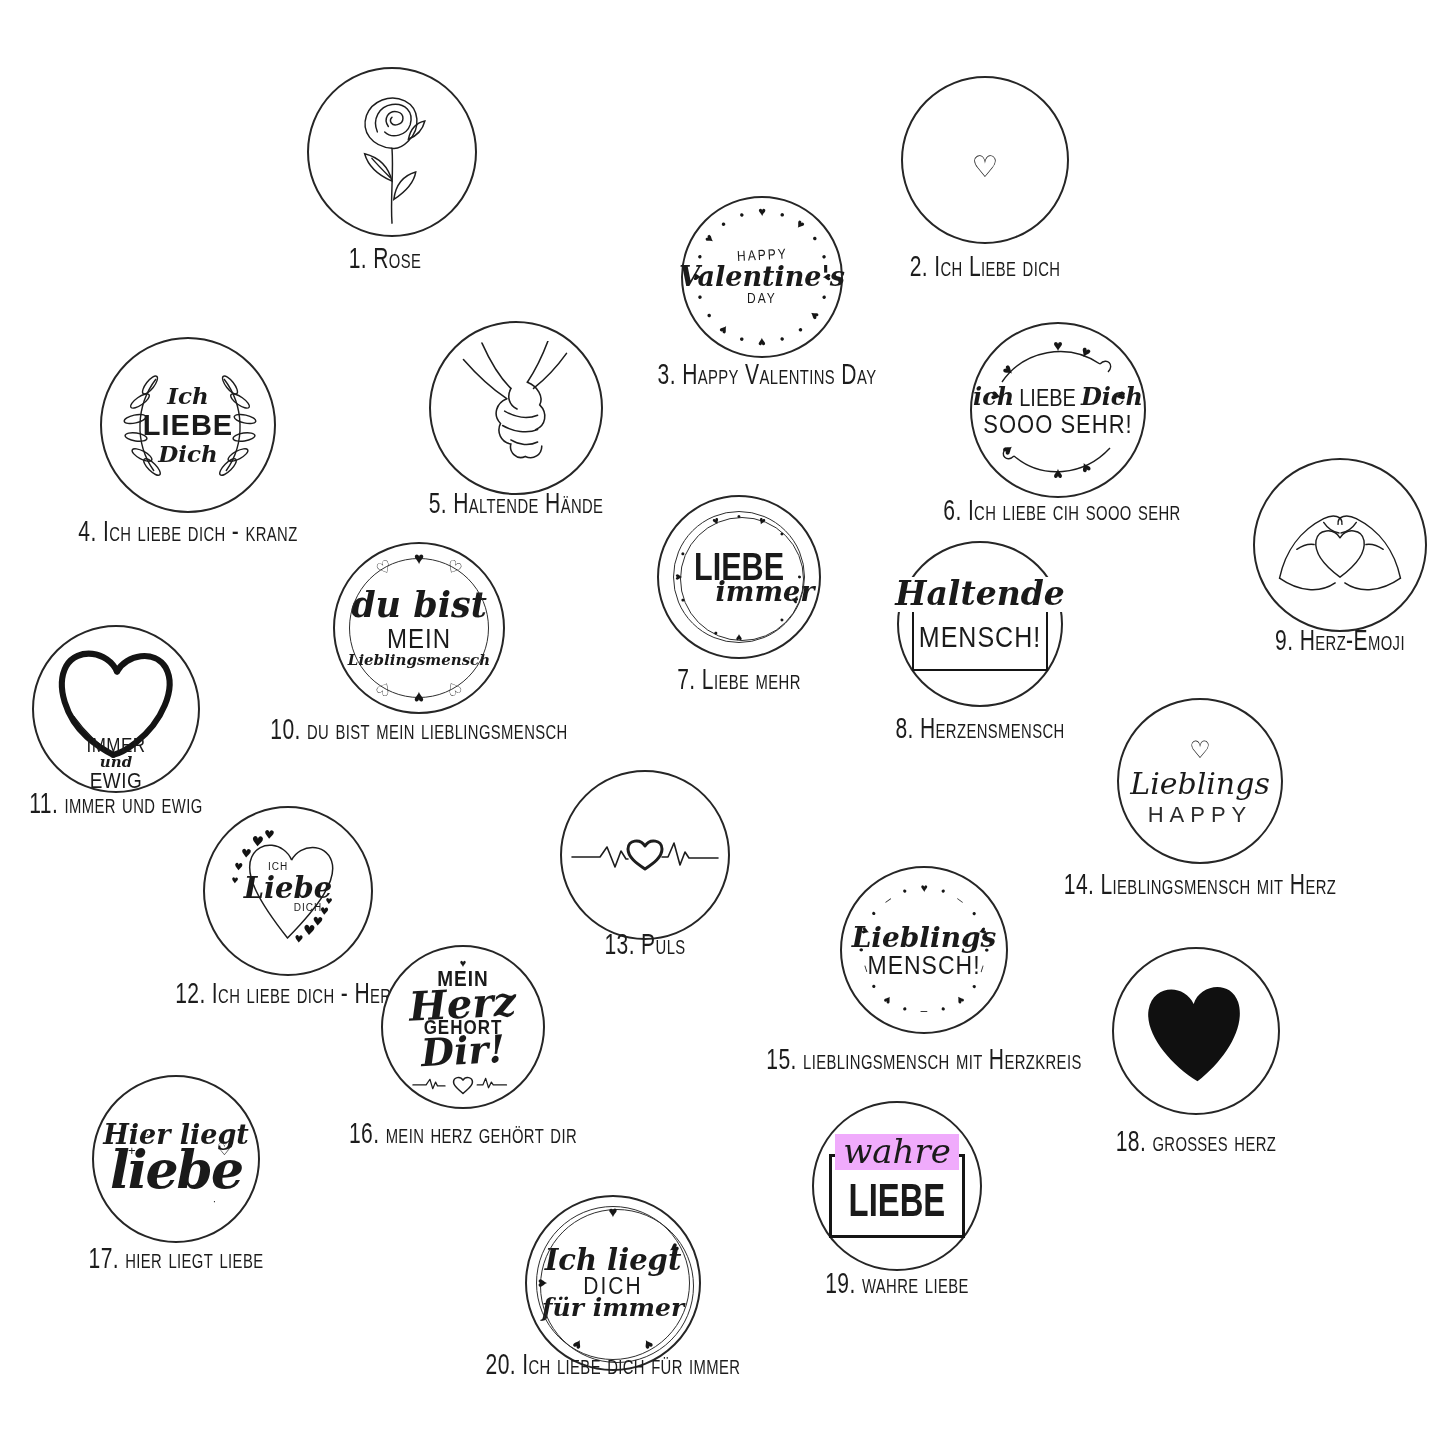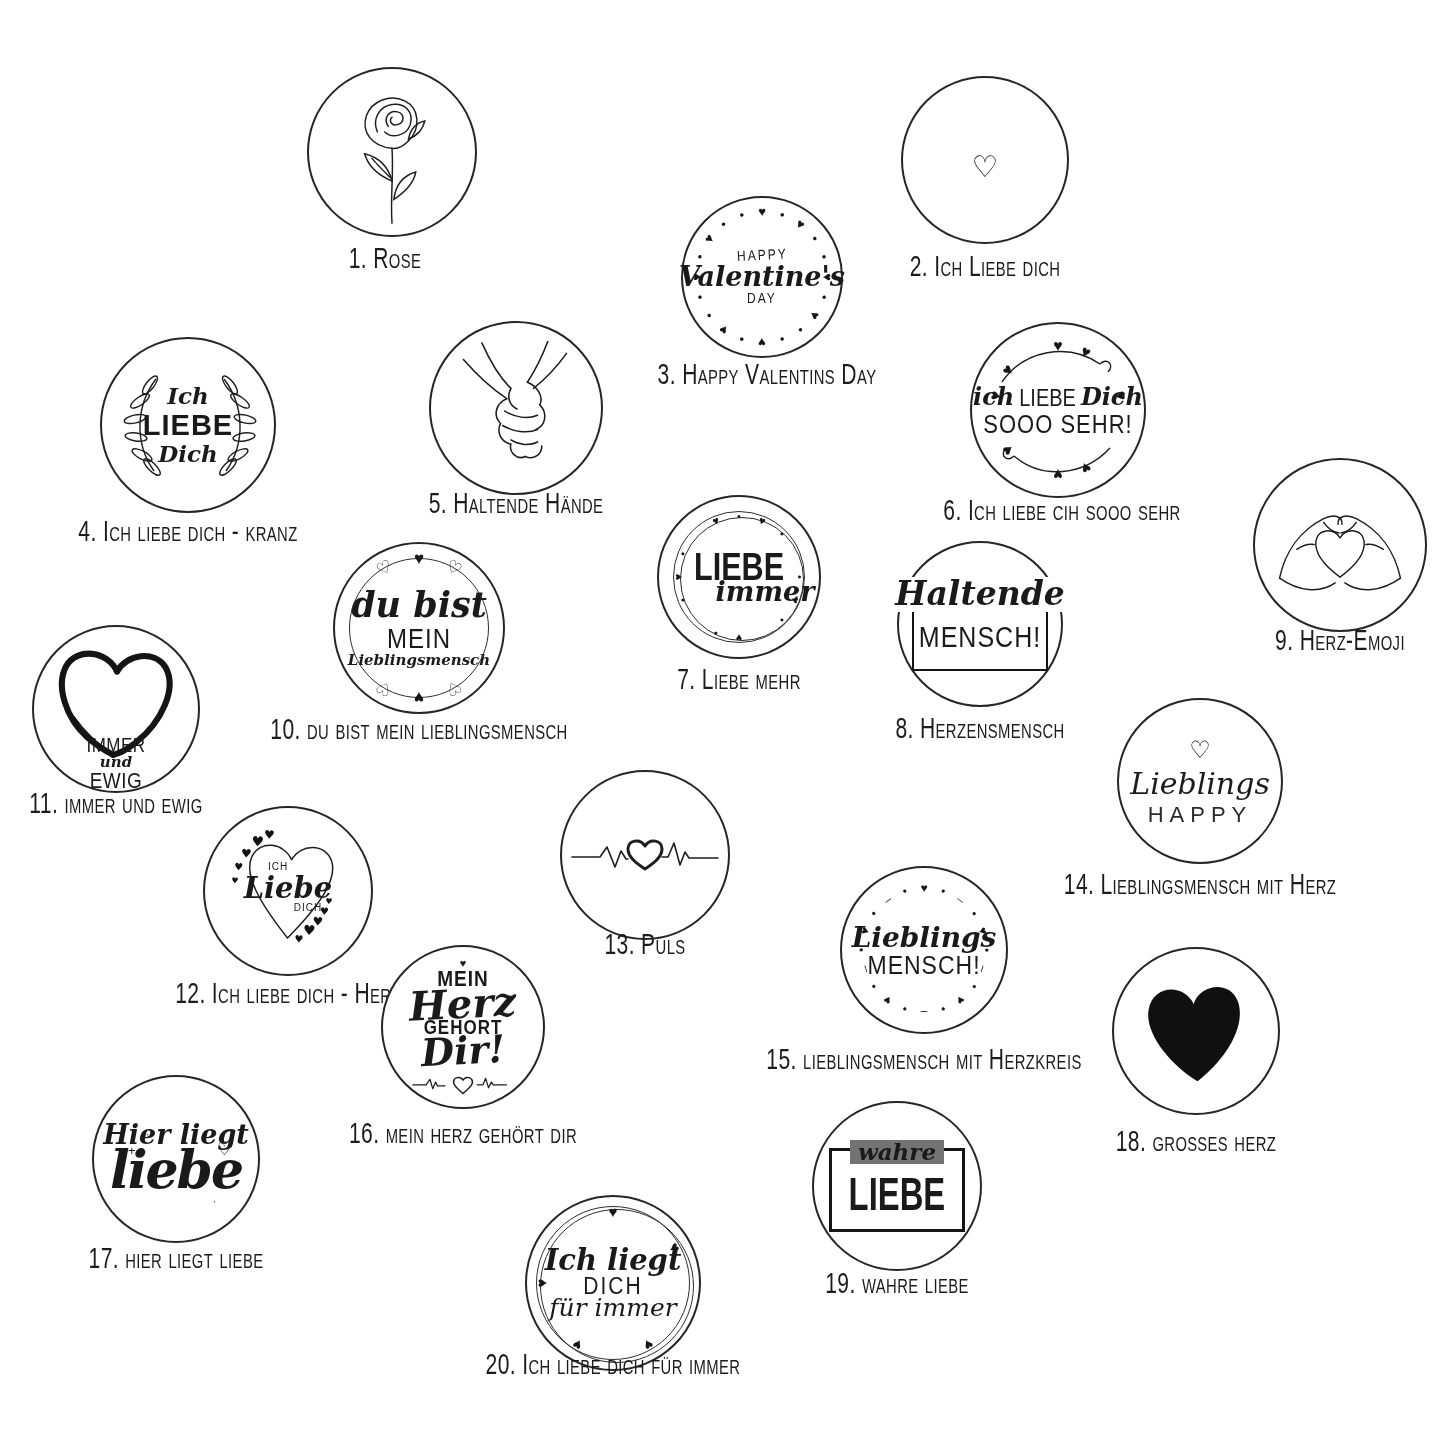--- a/index.html
+++ b/index.html
@@ -338,21 +338,21 @@
 <div class="caption" style="left:-34px;top:1242px;">17. hier liegt liebe</div>
 
 <div class="sticker" style="left:1112px;top:947px;width:168px;height:168px;">
   <svg width="116" height="116" viewBox="0 0 120 120">
     <path d="M60 32 C52 10 20 8 13 34 C7 58 30 92 57 112 C88 92 112 60 106 34 C100 10 68 12 60 32 Z" fill="#101010" transform="rotate(-5 60 60)"></path>
   </svg>
 </div>
 <div class="caption" style="left:986px;top:1125px;">18. großes herz</div>
 
 <div class="sticker" style="left:812px;top:1101px;width:170px;height:170px;">
-  <div class="script stk-text" style="font-size:23px;font-weight:700;background:#737373;padding:0 8px;position:relative;z-index:2;margin-bottom:-16px;">wahre</div>
+  <div class="script stk-text" style="font-size:34px;font-weight:400;background:#f0abfc;padding:0 8px;position:relative;z-index:2;margin-bottom:-16px;">wahre</div>
   <div class="boxframe" style="width:118px;height:62px;padding:12px 6px 4px 6px;border-width:3px;">
     <div class="caps stk-text" style="font-size:40px;font-weight:700;transform:scale(.82,1.15);">LIEBE</div>
   </div>
 </div>
 <div class="caption" style="left:687px;top:1267px;">19. wahre liebe</div>
 
 <div class="sticker" style="left:525px;top:1195px;width:176px;height:176px;">
   <div class="innerring" style="inset:9px;border-width:1.6px;"></div>
   <div class="innerring" style="inset:9px;border-width:1.4px;transform:translate(4px,3px);"></div>
   <div class="ring">
@@ -364,15 +364,15 @@
       <span style="transform: rotate(150deg) translateY(-72px); font-size: 15px;">♥</span>
       <span style="transform: rotate(180deg) translateY(-72px); font-size: 15px;"></span>
       <span style="transform: rotate(210deg) translateY(-72px); font-size: 15px;">♥</span>
       <span style="transform: rotate(240deg) translateY(-72px); font-size: 15px;"></span>
       <span style="transform: rotate(270deg) translateY(-72px); font-size: 15px;">♥</span>
       <span style="transform: rotate(300deg) translateY(-72px); font-size: 15px;"></span>
       <span style="transform: rotate(330deg) translateY(-72px); font-size: 15px;"></span>
     </div>
   <div class="script stk-text" style="font-size:29px;font-weight:700;">Ich liegt</div>
   <div class="caps tallcaps stk-text" style="font-size:21px;letter-spacing:2px;">DICH</div>
-  <div class="script stk-text" style="font-size:25px;font-weight:400;margin-top:-2px;">für immer</div>
+  <div class="script stk-text" style="font-size:25px;font-weight:700;margin-top:-2px;">für immer</div>
 </div>
 <div class="caption" style="left:403px;top:1348px;">20. Ich liebe dich für immer</div>
 
 </body></html>

